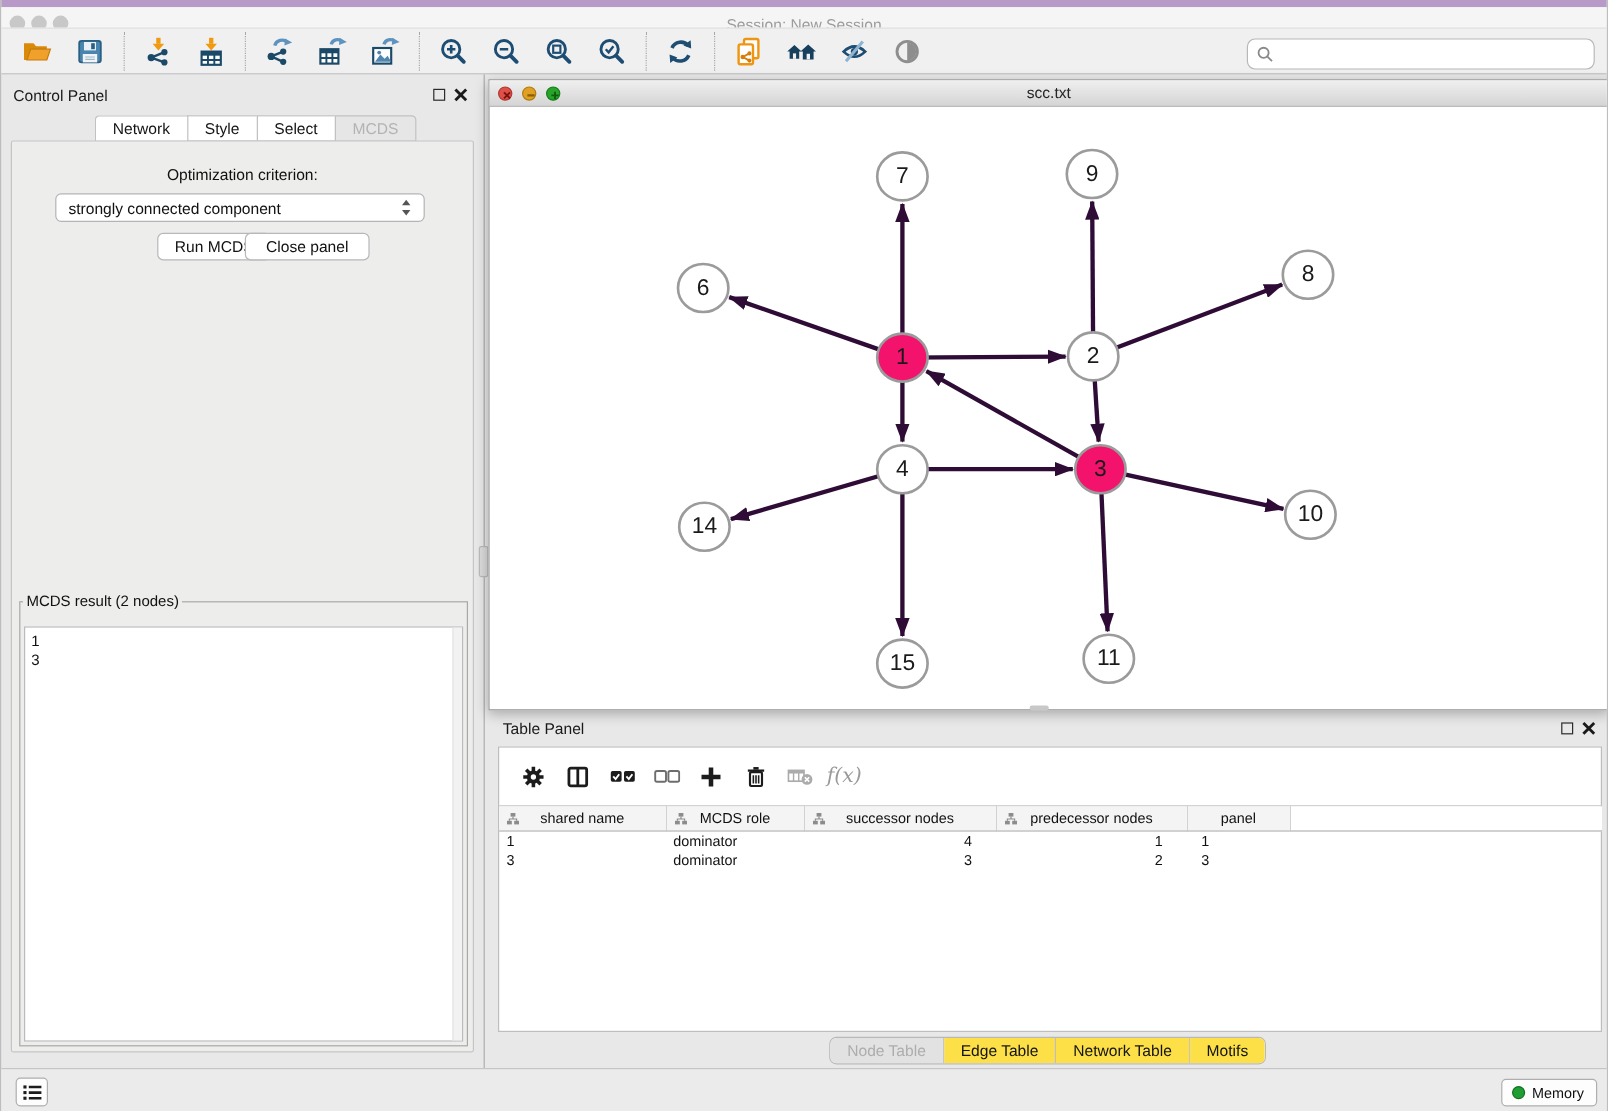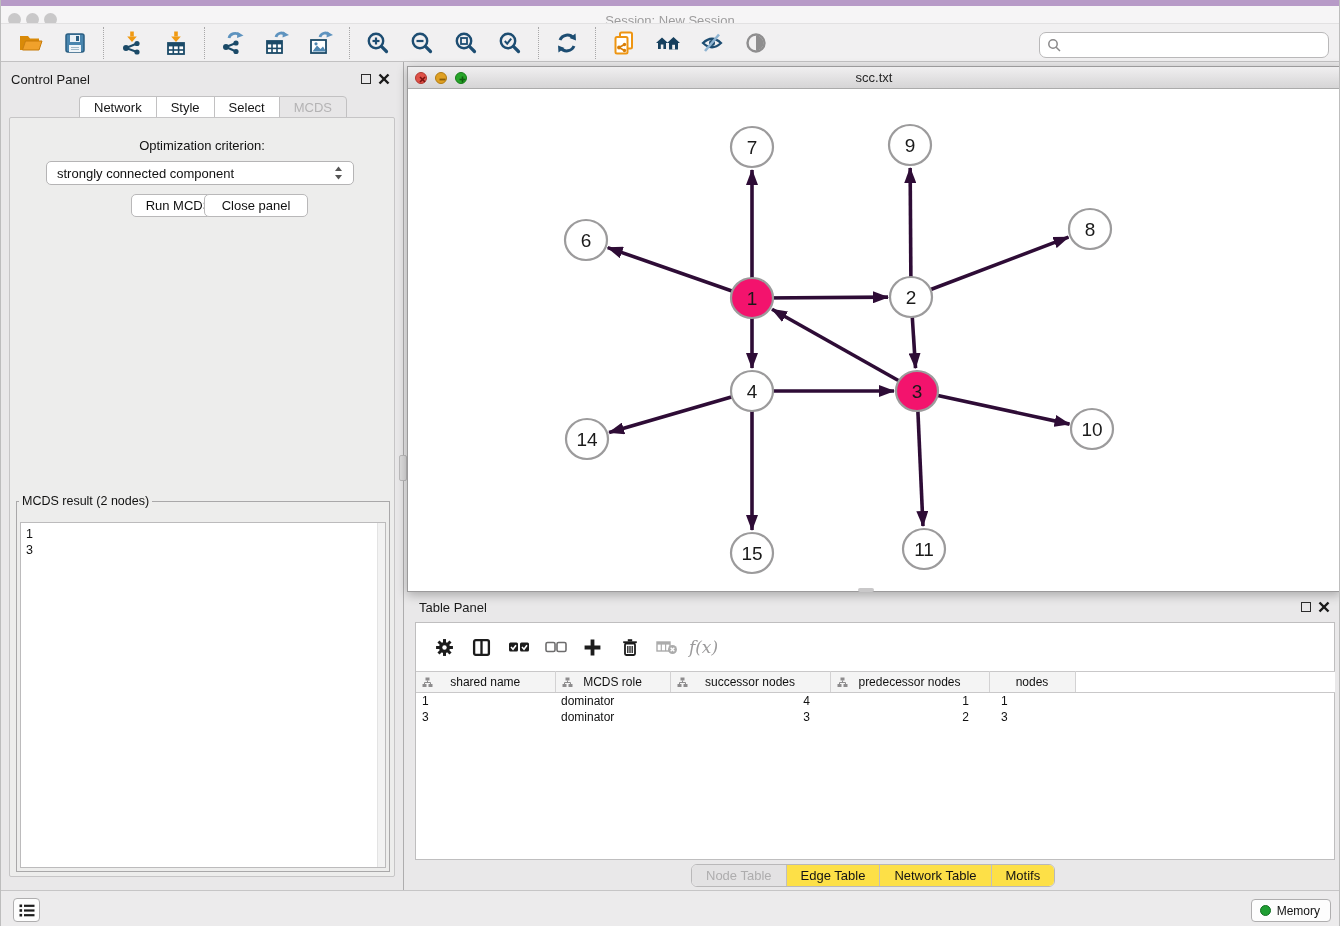--- a/index.html
+++ b/index.html
@@ -510,21 +510,21 @@
                 <rect x="0.5" y="7" width="4" height="3" fill="#8d8c8d"></rect>
                 <rect x="6.5" y="7" width="4" height="3" fill="#8d8c8d"></rect>
                 <path d="M5.5 3.5 V5.5 M2.5 7 V5.5 H8.5 V7" fill="none" stroke="#8d8c8d" stroke-width="1"></path>
               </svg><span>successor nodes</span></th>
             <th style="width: 159px;"><svg class="hicon" width="11" height="11" viewBox="0 0 11 11">
                 <rect x="3.5" y="0.5" width="4" height="3" fill="#8d8c8d"></rect>
                 <rect x="0.5" y="7" width="4" height="3" fill="#8d8c8d"></rect>
                 <rect x="6.5" y="7" width="4" height="3" fill="#8d8c8d"></rect>
                 <path d="M5.5 3.5 V5.5 M2.5 7 V5.5 H8.5 V7" fill="none" stroke="#8d8c8d" stroke-width="1"></path>
               </svg><span>predecessor nodes</span></th>
-            <th style="width: 86px;"><span>nodes</span></th>
+            <th style="width: 86px;"><span>panel</span></th>
             <th class="filler"></th>
           </tr>
         </thead>
       <tbody id="nt-body">
           <tr>
             <td>1</td>
             <td>dominator</td>
             <td class="al-r">4</td>
             <td class="al-r">1</td>
             <td class="name-col">1</td>

